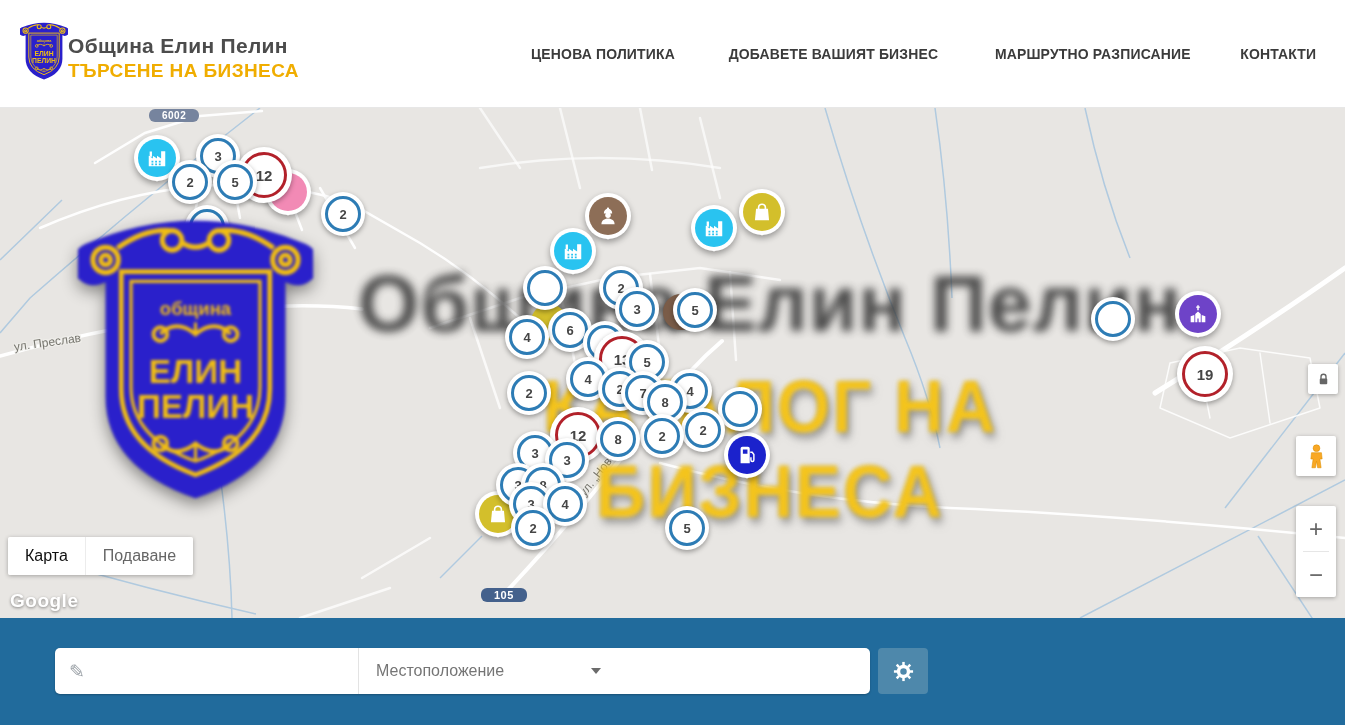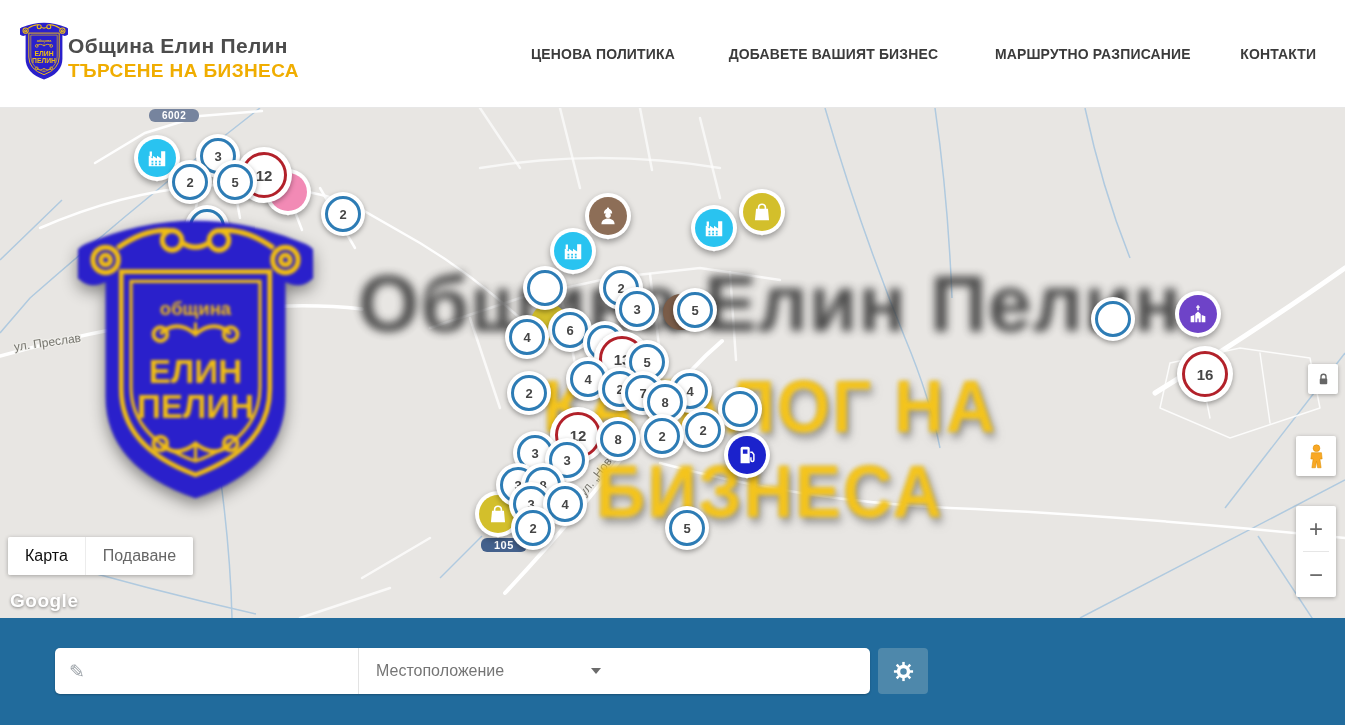--- a/index.html
+++ b/index.html
@@ -176,21 +176,21 @@
         <path d="M1170 255 L1240 240 L1310 250 M1170 255 L1160 300 M1310 250 L1320 300 M1160 300 L1230 330 L1320 300 M1200 260 L1210 310 M1260 245 L1270 315" stroke-width="1.5" opacity=".9"></path>
       </g>
       <g fill="none" stroke="#ffffff" stroke-linecap="round">
         <path d="M0 248 Q120 215 250 200 Q310 195 362 201" stroke-width="3.5"></path>
         <path d="M505 485 Q585 400 660 300 Q690 260 722 233" stroke-width="4"></path>
         <path d="M1155 285 Q1260 220 1345 160" stroke-width="5"></path>
       </g>
     </svg>
 
     <div class="road-badge" style="left:149px;top:1px">6002</div>
-    <div class="road-badge dark" style="left:481px;top:430px">105</div>
+    <div class="road-badge dark" style="left:481px;top:480px">105</div>
     <div class="street-label" style="left:15px;top:232px;transform:rotate(-8deg)">ул. Преслав</div>
     <div class="street-label" style="left:583px;top:382px;transform:rotate(-52deg)">бул. „Новосел</div>
     <div class="street-label" style="left:703px;top:200px;transform:rotate(-72deg)">ции"</div>
 
     <div class="wm-text">
       <div class="wm1">Община Елин Пелин</div>
       <div class="wm2">КАТАЛОГ НА БИЗНЕСА</div>
     </div>
 
     <div id="markers">
@@ -323,21 +323,21 @@
         <div class="cluster" style="left: 605px; top: 235px;">
           <span class="ring">7</span>
         </div>
         <div class="cluster red big" style="left: 622px; top: 251px;">
           <span class="ring">13</span>
         </div>
         <div class="cluster" style="left: 647px; top: 254px;">
           <span class="ring">5</span>
         </div>
         <div class="cluster red big" style="left: 1205px; top: 266px;">
-          <span class="ring">16</span>
+          <span class="ring">19</span>
         </div>
         <div class="cluster" style="left: 588px; top: 271px;">
           <span class="ring">4</span>
         </div>
         <div class="cluster" style="left: 620px; top: 281px;">
           <span class="ring">2</span>
         </div>
         <div class="cluster" style="left: 690px; top: 283px;">
           <span class="ring">4</span>
         </div>

